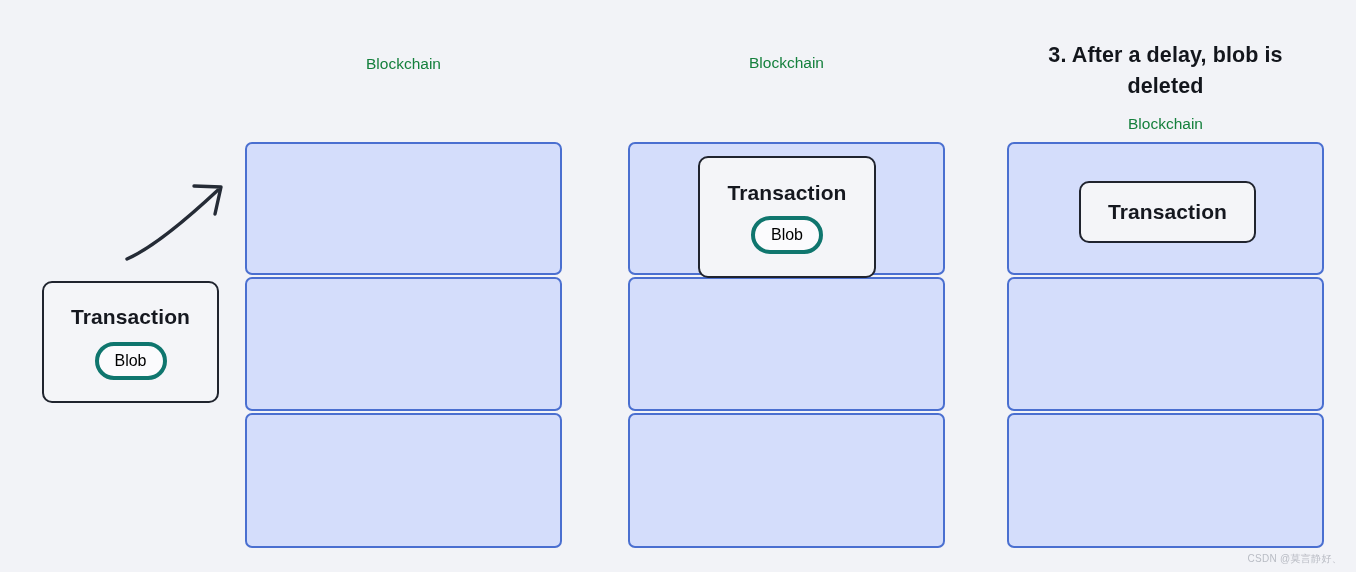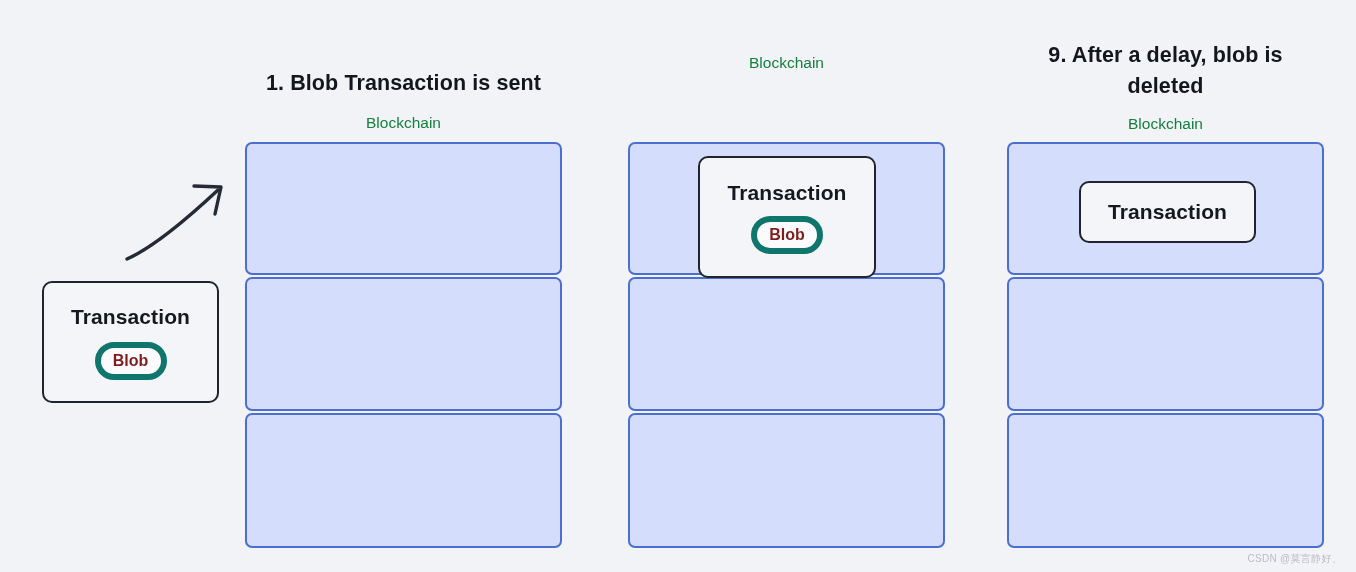--- a/index.html
+++ b/index.html
@@ -92,28 +92,28 @@
   .tx-label {
     font-size: 21px;
     font-weight: bold;
     color: #15181f;
     line-height: 1.2;
     letter-spacing: 0.1px;
   }
   .blob-pill {
     box-sizing: border-box;
     background: #fbfbfd;
-    border: 6px solid #0f766e;
+    border: 4px solid #0f766e;
     border-radius: 999px;
     display: flex;
     align-items: center;
     justify-content: center;
     font-size: 16px;
-    color: #7f1d1d;
-    font-weight: bold;
+    color: #000000;
+    font-weight: normal;
   }
 
   
   .tx-standalone {
     position: absolute;
     left: 42px;
     top: 281px;
     width: 177px;
     height: 122px;
   }
@@ -173,21 +173,20 @@
     <div class="tx-label">Transaction</div>
     <div class="blob-pill">Blob</div>
   </div>
 
   <svg class="arrow-svg" viewBox="0 0 130 105">
     <path d="M 17 89 C 42 78, 78 48, 108 20" stroke="#252b36" stroke-width="3.4" fill="none" stroke-linecap="round"></path>
     <path d="M 84 16 L 111 17 L 105 44" stroke="#252b36" stroke-width="3.4" fill="none" stroke-linecap="round" stroke-linejoin="round"></path>
   </svg>
 
   <div class="column col-1">
-    <div class="col-title">1. Blob Transaction is sent</div>
     <div class="col-sub">Blockchain</div>
   </div>
   <div class="chain" style="left:245px; top:142px;">
     <div class="block block-1"></div>
     <div class="block block-2"></div>
     <div class="block block-3"></div>
   </div>
 
   <div class="column col-2">
     <div class="col-sub">Blockchain</div>
@@ -197,21 +196,21 @@
       <div class="tx-card tx-in-block-2">
         <div class="tx-label">Transaction</div>
         <div class="blob-pill">Blob</div>
       </div>
     </div>
     <div class="block block-2"></div>
     <div class="block block-3"></div>
   </div>
 
   <div class="column col-3">
-    <div class="col-title">9. After a delay, blob is deleted</div>
+    <div class="col-title">3. After a delay, blob is deleted</div>
     <div class="col-sub">Blockchain</div>
   </div>
   <div class="chain" style="left:1007px; top:142px;">
     <div class="block block-1">
       <div class="tx-card tx-in-block-3">
         <div class="tx-label">Transaction</div>
       </div>
     </div>
     <div class="block block-2"></div>
     <div class="block block-3"></div>

